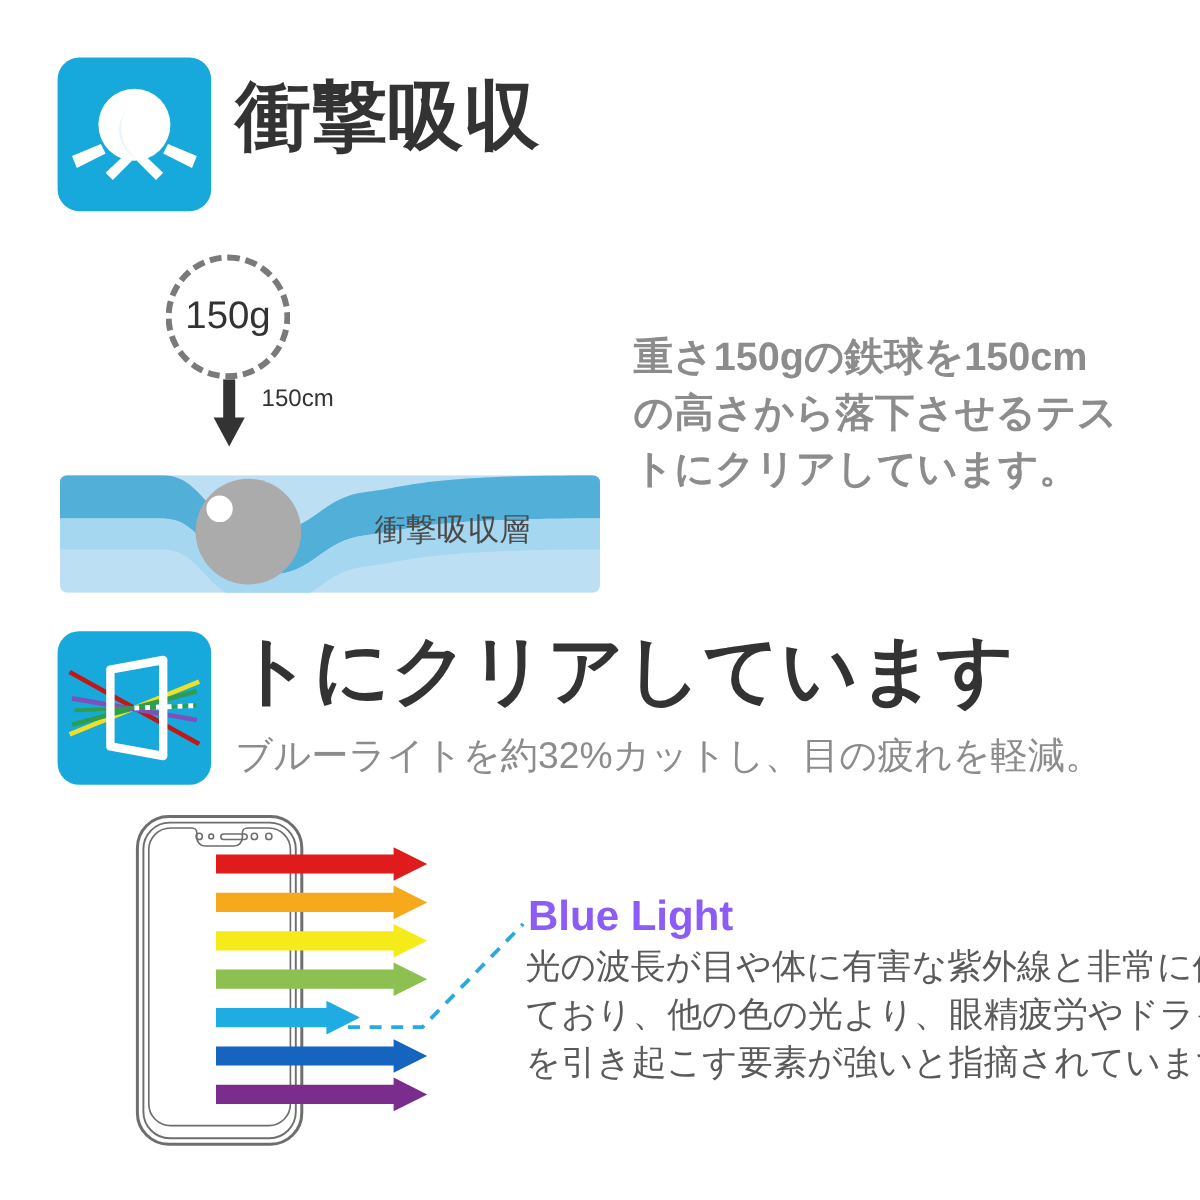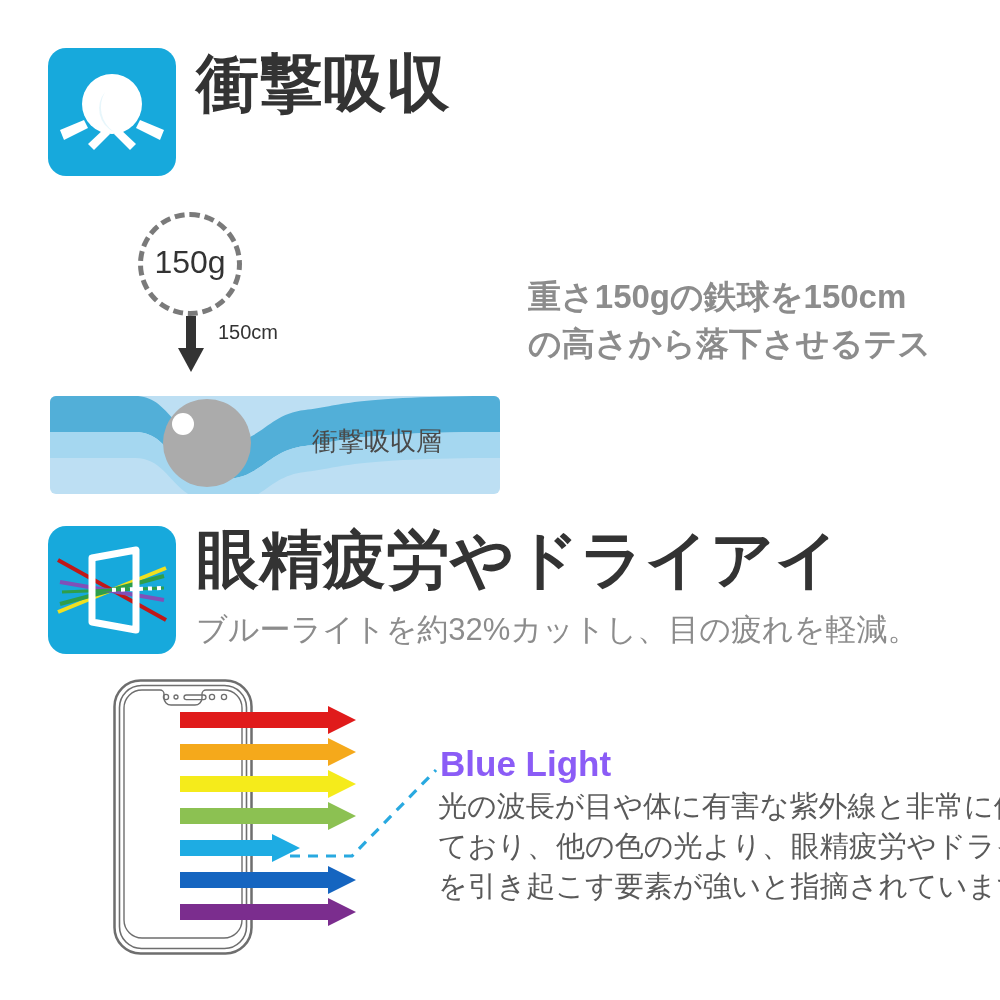--- a/index.html
+++ b/index.html
@@ -42,21 +42,21 @@
     white-space: nowrap;
     line-height: 1;
     font-weight: 400;
   }
 
   
   #icon-shock { left: 48px; top: 48px; }
 
   #title-shock {
     left: 196px;
-    top: 52px;
+    top: 66px;
     font-size: 63px;
   }
   #sub-shock {
     left: 196px;
     top: 138px;
     font-size: 31px;
   }
 
   
   #weight-circle {
@@ -237,37 +237,38 @@
         <path d="M186 14 a44 44 0 0 1 -52 72 a38 38 0 0 0 52 -72 z" fill="#8a8a8a"></path>
         <circle cx="133" cy="28" r="11" fill="#ffffff"></circle>
       </g>
     </svg>
   </div>
   <div id="layer-label">衝撃吸収層</div>
 
   <div id="para-drop">
     <span>重さ150gの鉄球を150cm</span>
     <span>の高さから落下させるテス</span>
+    <span>トにクリアしています。</span>
   </div>
 
   <div class="feature-icon" id="icon-blue">
     <svg width="128" height="128" viewBox="0 0 128 128">
       <g stroke-width="4" fill="none">
         <line x1="10" y1="34" x2="118" y2="94" stroke="#c01818"></line>
         <line x1="10" y1="86" x2="118" y2="42" stroke="#f0e020"></line>
         <line x1="12" y1="78" x2="116" y2="50" stroke="#2e9e4a"></line>
         <line x1="12" y1="56" x2="116" y2="74" stroke="#8050b8"></line>
         <line x1="14" y1="66" x2="116" y2="62" stroke="#2e9e4a" stroke-width="3"></line>
       </g>
       <line x1="64" y1="64" x2="116" y2="62" stroke="#ffffff" stroke-width="4" stroke-dasharray="4 5"></line>
       <path d="M44 32 L88 24 L88 104 L44 96 Z" fill="none" stroke="#ffffff" stroke-width="7" stroke-linejoin="round"></path>
     </svg>
   </div>
 
-  <div class="feature-title" id="title-blue">眼精疲労やドライアイ</div>
+  <div class="feature-title" id="title-blue">トにクリアしています</div>
 
   <div class="feature-sub" id="sub-blue">ブルーライトを約32%カットし、目の疲れを軽減。</div>
 
   <div id="phone">
     <svg width="142" height="278" viewBox="0 0 142 278">
       <g fill="none" stroke="#6e6e6e">
         <rect x="2.5" y="2.5" width="137" height="273" rx="26" ry="26" stroke-width="2.5"></rect>
         <rect x="7.5" y="7.5" width="127" height="263" rx="22" ry="22" stroke-width="1.6"></rect>
         <path d="M12 30 v212 a18 18 0 0 0 18 18 h82 a18 18 0 0 0 18 -18 v-212 a18 18 0 0 0 -18 -18 h-18
                  a4 4 0 0 0 -4 4 v4 a7 7 0 0 1 -7 7 h-24 a7 7 0 0 1 -7 -7 v-4 a4 4 0 0 0 -4 -4 h-18

